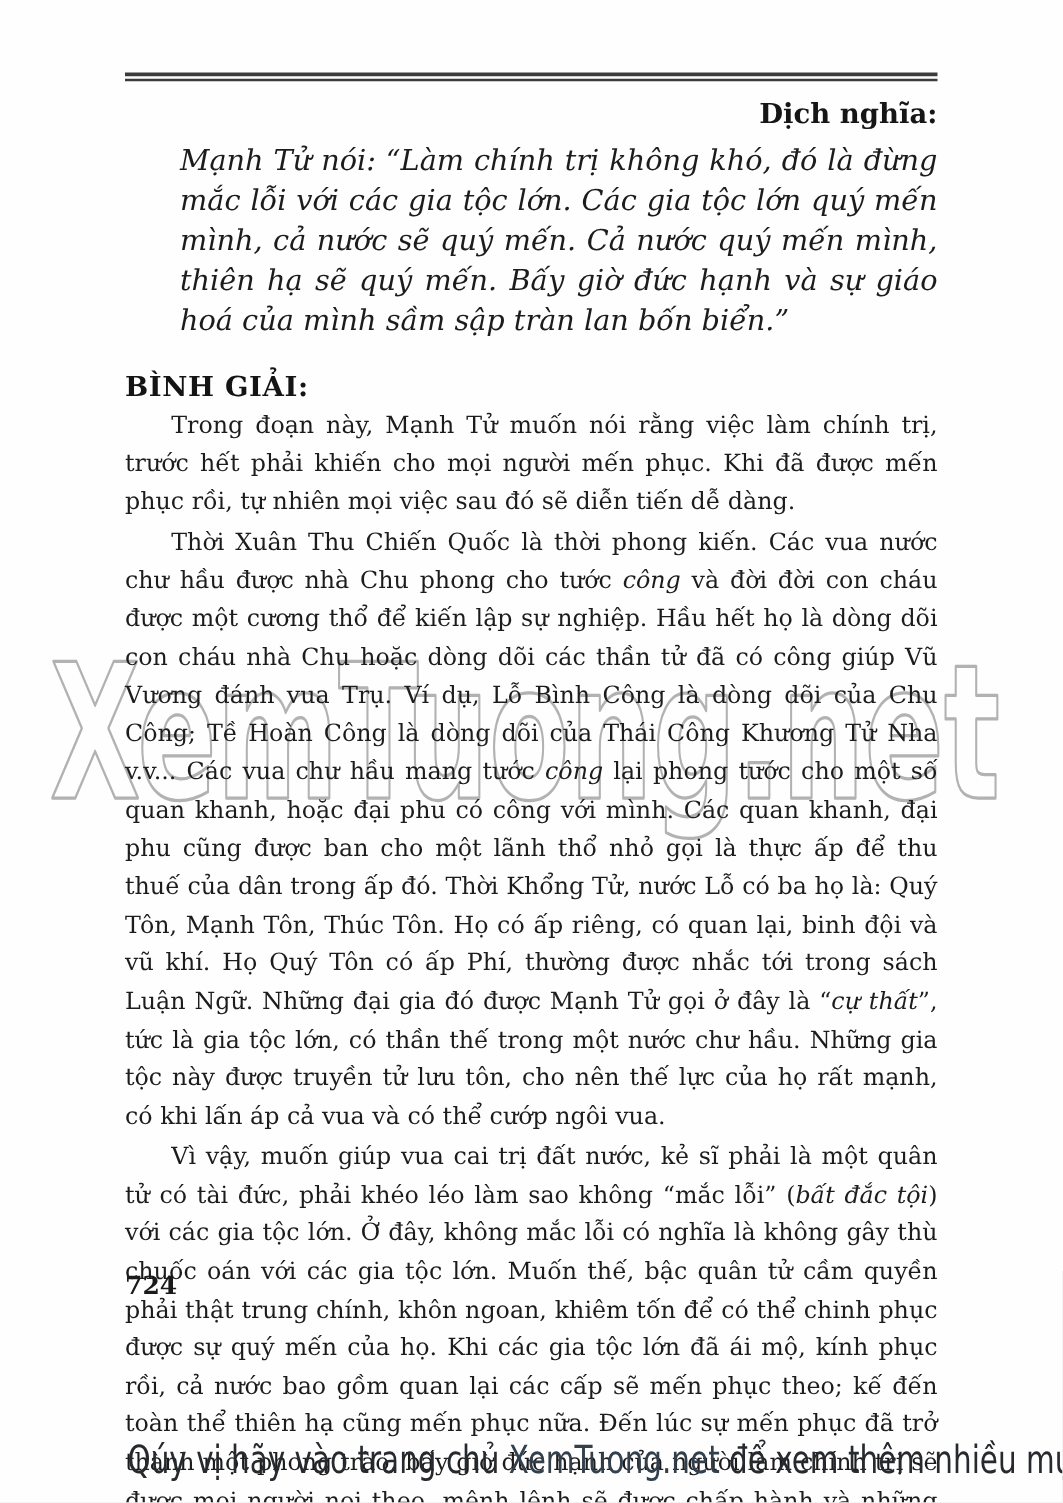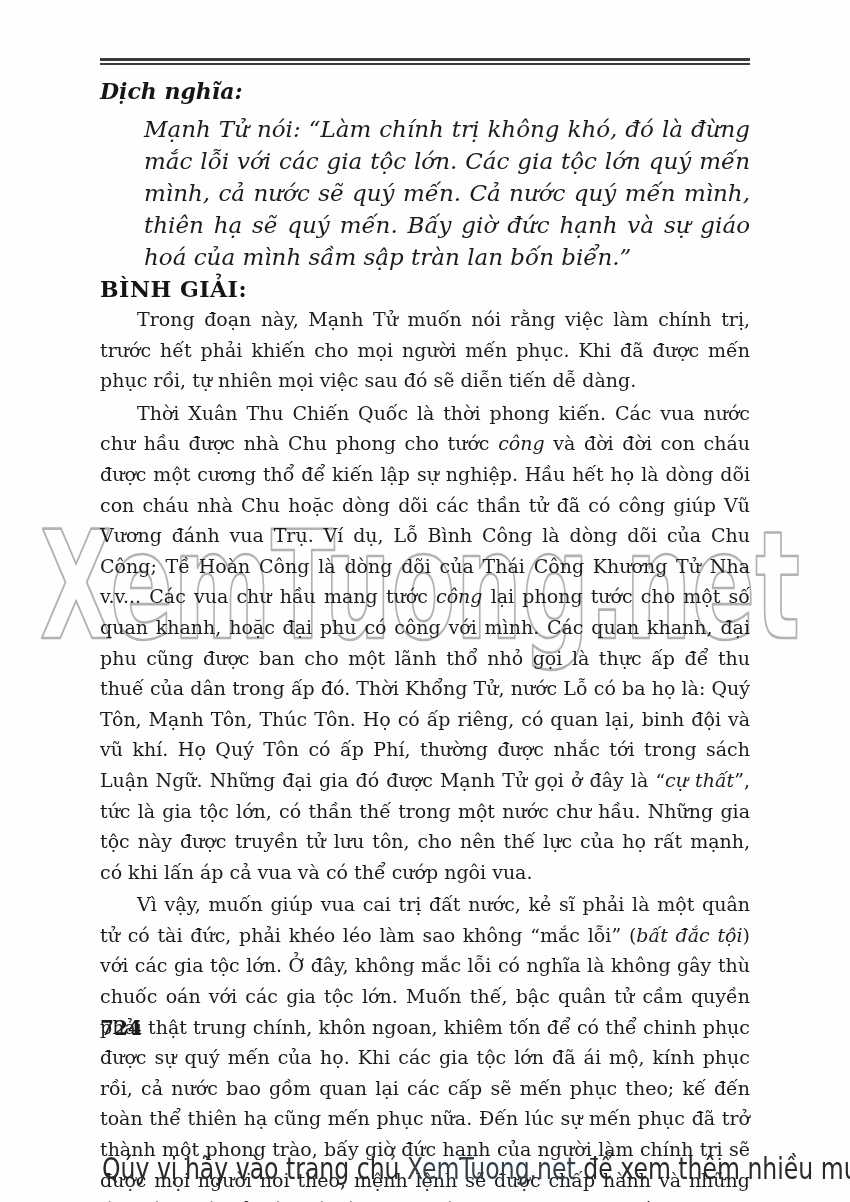--- a/index.html
+++ b/index.html
@@ -9,23 +9,23 @@
     color:#1d1d1d;margin:0 auto;
   }
   .watermark{position:absolute;left:36px;top:510px;z-index:0;pointer-events:none;}
   .watermark text{
     font-family:"DejaVu Sans","Liberation Sans",sans-serif;
     font-weight:bold;
   }
   .content{position:relative;z-index:1;margin-left:100px;width:650px;padding-top:50px;}
   .running-head{font-size:19px;font-weight:bold;letter-spacing:1px;color:#222;}
   .double-rule{margin-top:8px;height:2px;border-top:3px solid #3b3b3b;border-bottom:2px solid #3b3b3b;}
-  .heading-italic{margin:13px 0 0;font-size:22px;font-style:italic;font-weight:bold;color:#161616;}
+  .heading-italic{margin:13px 0 0;font-size:22px;font-weight:bold;color:#161616;text-align:right;}
   .quote{margin:9px 0 0 44px;font-size:23px;line-height:32px;font-style:italic;text-align:justify;color:#1c1c1c;}
-  .heading-bold{margin:3px 0 0;font-size:22px;font-weight:bold;letter-spacing:.5px;color:#141414;}
+  .heading-bold{margin:24px 0 0;font-size:22px;font-weight:bold;letter-spacing:.5px;color:#141414;}
   .body-para{margin:2px 0 0;font-size:19px;line-height:30.6px;text-align:justify;text-indent:37px;color:#1c1c1c;}
   .page-number{position:absolute;left:100px;top:1016px;font-size:20px;font-weight:bold;z-index:1;color:#1a1a1a;}
   .footer{
     position:absolute;left:0;top:1150px;width:850px;text-align:center;z-index:1;
     font-family:"DejaVu Sans","Liberation Sans",sans-serif;font-size:31px;
     color:#26292d;white-space:nowrap;transform:scaleX(.76);transform-origin:50% 50%;
   }
   .footer .site{color:#33404c;}
 </style>
 </head>

